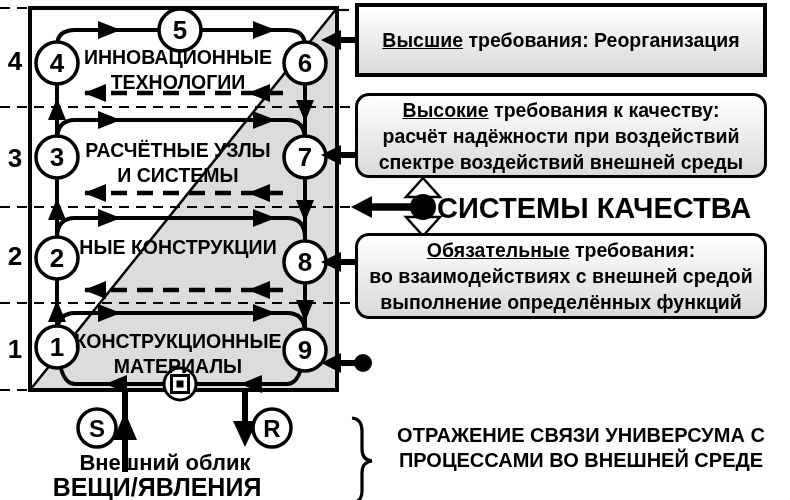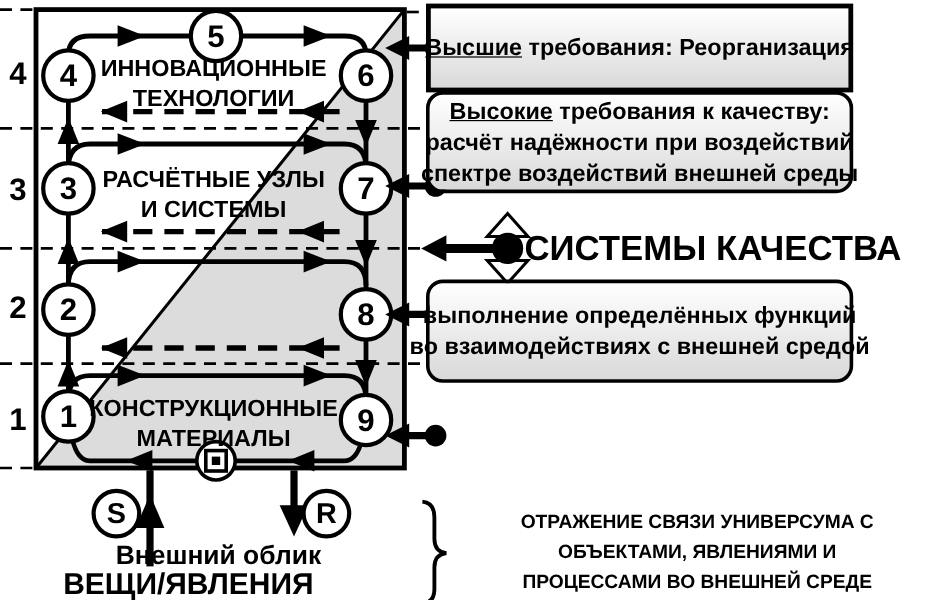--- a/index.html
+++ b/index.html
@@ -5,30 +5,30 @@
   html,body{margin:0;padding:0;background:#fff;}
   #stage{
     position:relative;width:790px;height:500px;background:#fff;overflow:hidden;
     font-family:"Liberation Sans","DejaVu Sans",sans-serif;color:#000;
   }
   #stage svg{position:absolute;left:0;top:0;}
   .lvlnum{left:2px;width:26px;text-align:center;font-size:26px;font-weight:bold;position:absolute;}
   .nodelbl{position:absolute;width:42px;text-align:center;font-size:26px;font-weight:bold;line-height:30px;}
   .bandtitle{position:absolute;left:50px;width:256px;text-align:center;font-size:19.5px;line-height:25px;font-weight:bold;}
   .reqbox{
-    position:absolute;left:355px;width:356px;border:3px solid #000;border-radius:14px;
+    position:absolute;left:355px;width:412px;border:3px solid #000;border-radius:14px;
     background:linear-gradient(#ffffff,#d9d9d9);
     display:flex;flex-direction:column;align-items:center;justify-content:center;
     font-size:19.5px;line-height:26px;font-weight:bold;text-align:center;box-sizing:border-box;
   }
   .reqbox .line{white-space:nowrap;}
   .u{text-decoration:underline;}
   .quality{position:absolute;left:437px;top:192px;font-size:29px;font-weight:bold;letter-spacing:0px;}
-  .footnote{position:absolute;left:375px;top:423px;width:412px;text-align:center;font-size:16px;line-height:25px;font-weight:bold;}
-  .botcap1{position:absolute;left:72px;top:450px;width:220px;text-align:center;font-size:22px;font-weight:bold;}
+  .footnote{position:absolute;left:375px;top:423px;width:412px;text-align:center;font-size:20px;line-height:25px;font-weight:bold;}
+  .botcap1{position:absolute;left:55px;top:450px;width:220px;text-align:center;font-size:22px;font-weight:bold;}
   .botcap2{position:absolute;left:37px;top:473px;width:240px;text-align:center;font-size:25px;font-weight:bold;}
 </style>
 </head>
 <body>
 
 <div id="stage">
 
   <svg width="790" height="500" viewBox="0 0 790 500">
 
     <polygon points="30,390 337,8 337,390" fill="#dcdcdc"></polygon>
@@ -160,46 +160,47 @@
 
   <div class="bandtitle" style="top:45px;">
     <div>ИННОВАЦИОННЫЕ</div>
     <div>ТЕХНОЛОГИИ</div>
   </div>
   <div class="bandtitle" style="top:138px;">
     <div>РАСЧЁТНЫЕ УЗЛЫ</div>
     <div>И СИСТЕМЫ</div>
   </div>
   <div class="bandtitle" style="top:235px;">
+    <div>НЫЕ КОНСТРУКЦИИ</div>
   </div>
   <div class="bandtitle" style="top:329px;">
     <div>КОНСТРУКЦИОННЫЕ</div>
     <div>МАТЕРИАЛЫ</div>
   </div>
 
   <div class="botcap1">Внешний облик</div>
   <div class="botcap2">ВЕЩИ/ЯВЛЕНИЯ</div>
 
   <div class="reqbox" style="top:3px;height:74px;border-radius:0;border-width:4px;">
     <div class="line"><span class="u">Высшие</span><span> требования: Реорганизация</span></div>
   </div>
 
-  <div class="reqbox" style="top:76px;height:85px;">
+  <div class="reqbox" style="top:93px;height:85px;">
     <div class="line"><span class="u">Высокие</span><span> требования к качеству:</span></div>
     <div class="line">расчёт надёжности при воздействий</div>
     <div class="line">спектре воздействий внешней среды</div>
   </div>
 
   <div class="quality">СИСТЕМЫ КАЧЕСТВА</div>
 
   <div class="reqbox" style="top:233px;height:86px;">
+    <div class="line"><span class="u">Обязательные</span><span> требования:</span></div>
+    <div class="line">во взаимодействиях с внешней средой</div>
     <div class="line">выполнение определённых функций</div>
-    <div class="line">во взаимодействиях с внешней средой</div>
   </div>
 
 
   <div class="footnote">
     <div>ОТРАЖЕНИЕ СВЯЗИ УНИВЕРСУМА С</div>
-    <div>ОБЪЕКТАМИ, ЯВЛЕНИЯМИ И</div>
     <div>ПРОЦЕССАМИ ВО ВНЕШНЕЙ СРЕДЕ</div>
   </div>
 
 </div>
 
 </body></html>

